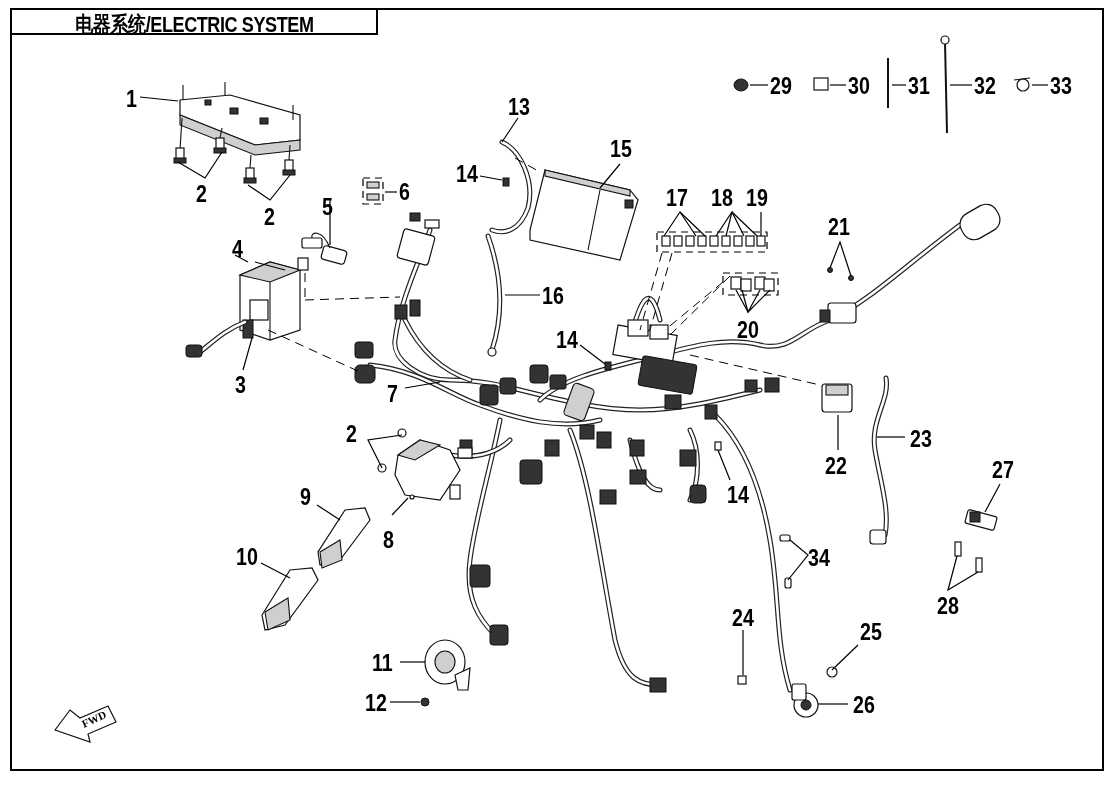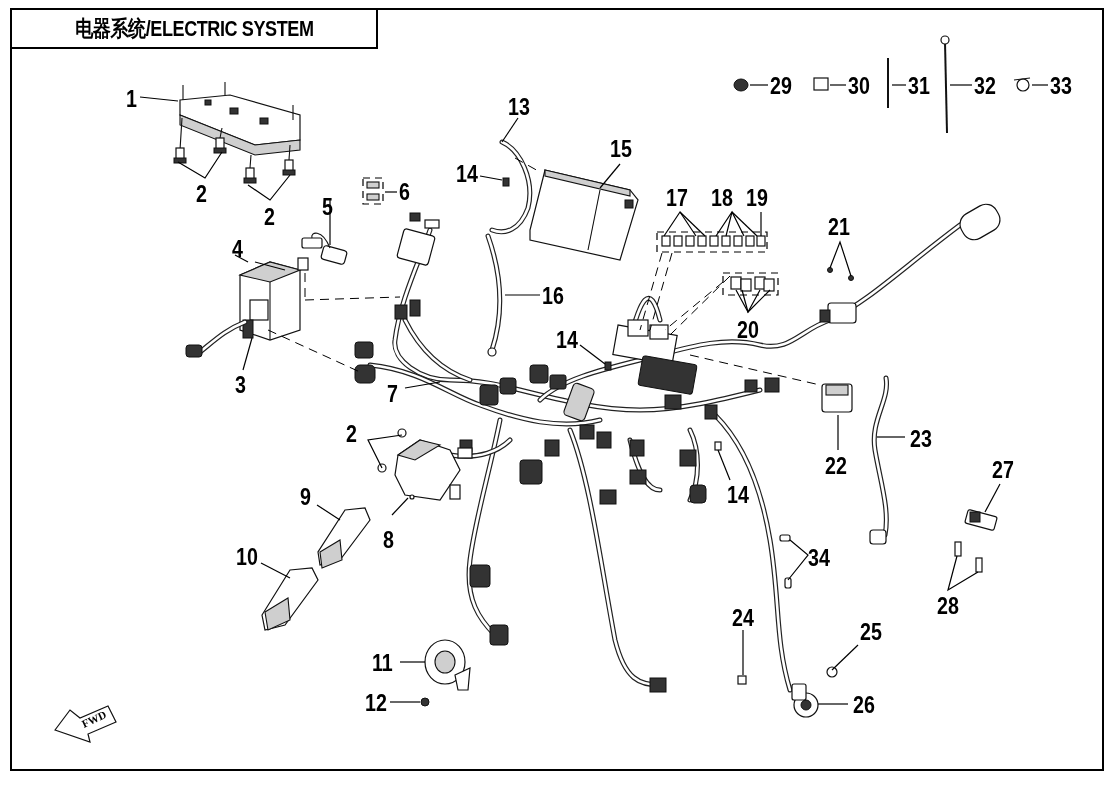--- a/index.html
+++ b/index.html
@@ -1,22 +1,22 @@
 <!DOCTYPE html>
 <html><head>
 <meta charset="utf-8">
 <style>
   html, body { margin: 0; padding: 0; background: #ffffff; }
   body { width: 1118px; height: 786px; position: relative; overflow: hidden;
          font-family: "Liberation Sans", sans-serif; }
   #frame { position: absolute; left: 10px; top: 8px; width: 1094px; height: 763px;
            border: 2px solid #000; box-sizing: border-box; }
-  #title-box { position: absolute; left: 10px; top: 8px; width: 368px; height: 41px;
+  #title-box { position: absolute; left: 10px; top: 8px; width: 368px; height: 27px;
                border: 2px solid #000; box-sizing: border-box; background: #fff;
-               display: flex; align-items: center; justify-content: center; }
+               display: flex; justify-content: center; }
   #title-text { font-family: "Liberation Sans", sans-serif; font-weight: bold;
                 font-size: 22px; transform: scaleX(0.82); letter-spacing: -0.5px;
                 color: #000; white-space: nowrap; }
   svg#diagram { position: absolute; left: 0; top: 0; }
   .callout { font-family: "Liberation Sans", sans-serif; font-weight: bold;
              font-size: 24px; fill: #000; }
   .lead { stroke: #000; stroke-width: 1.2; fill: none; }
   .dash { stroke: #000; stroke-width: 1; fill: none; stroke-dasharray: 9 6; }
   .part { stroke: #111; stroke-width: 1.2; fill: #fff; }
   .partd { stroke: #111; stroke-width: 1.1; fill: #cfcfcf; }

